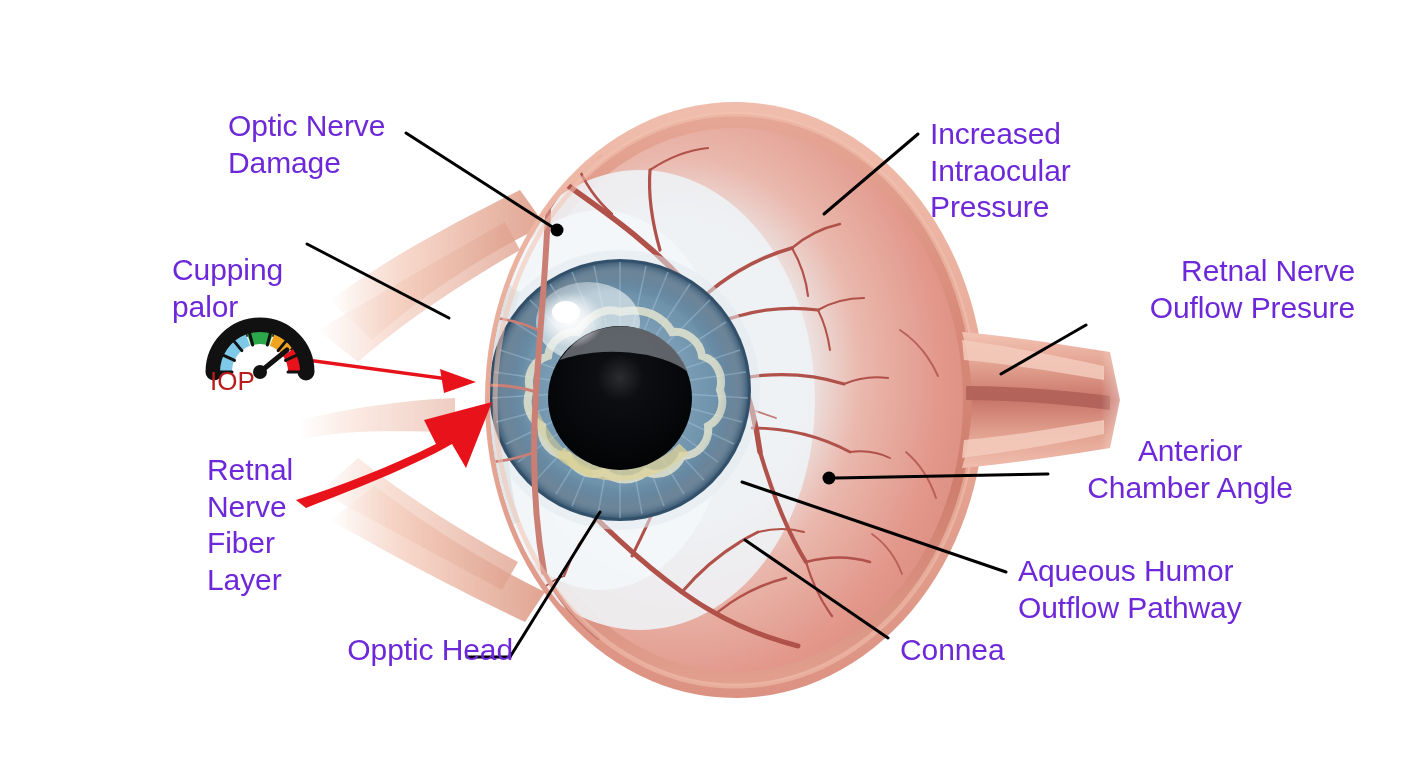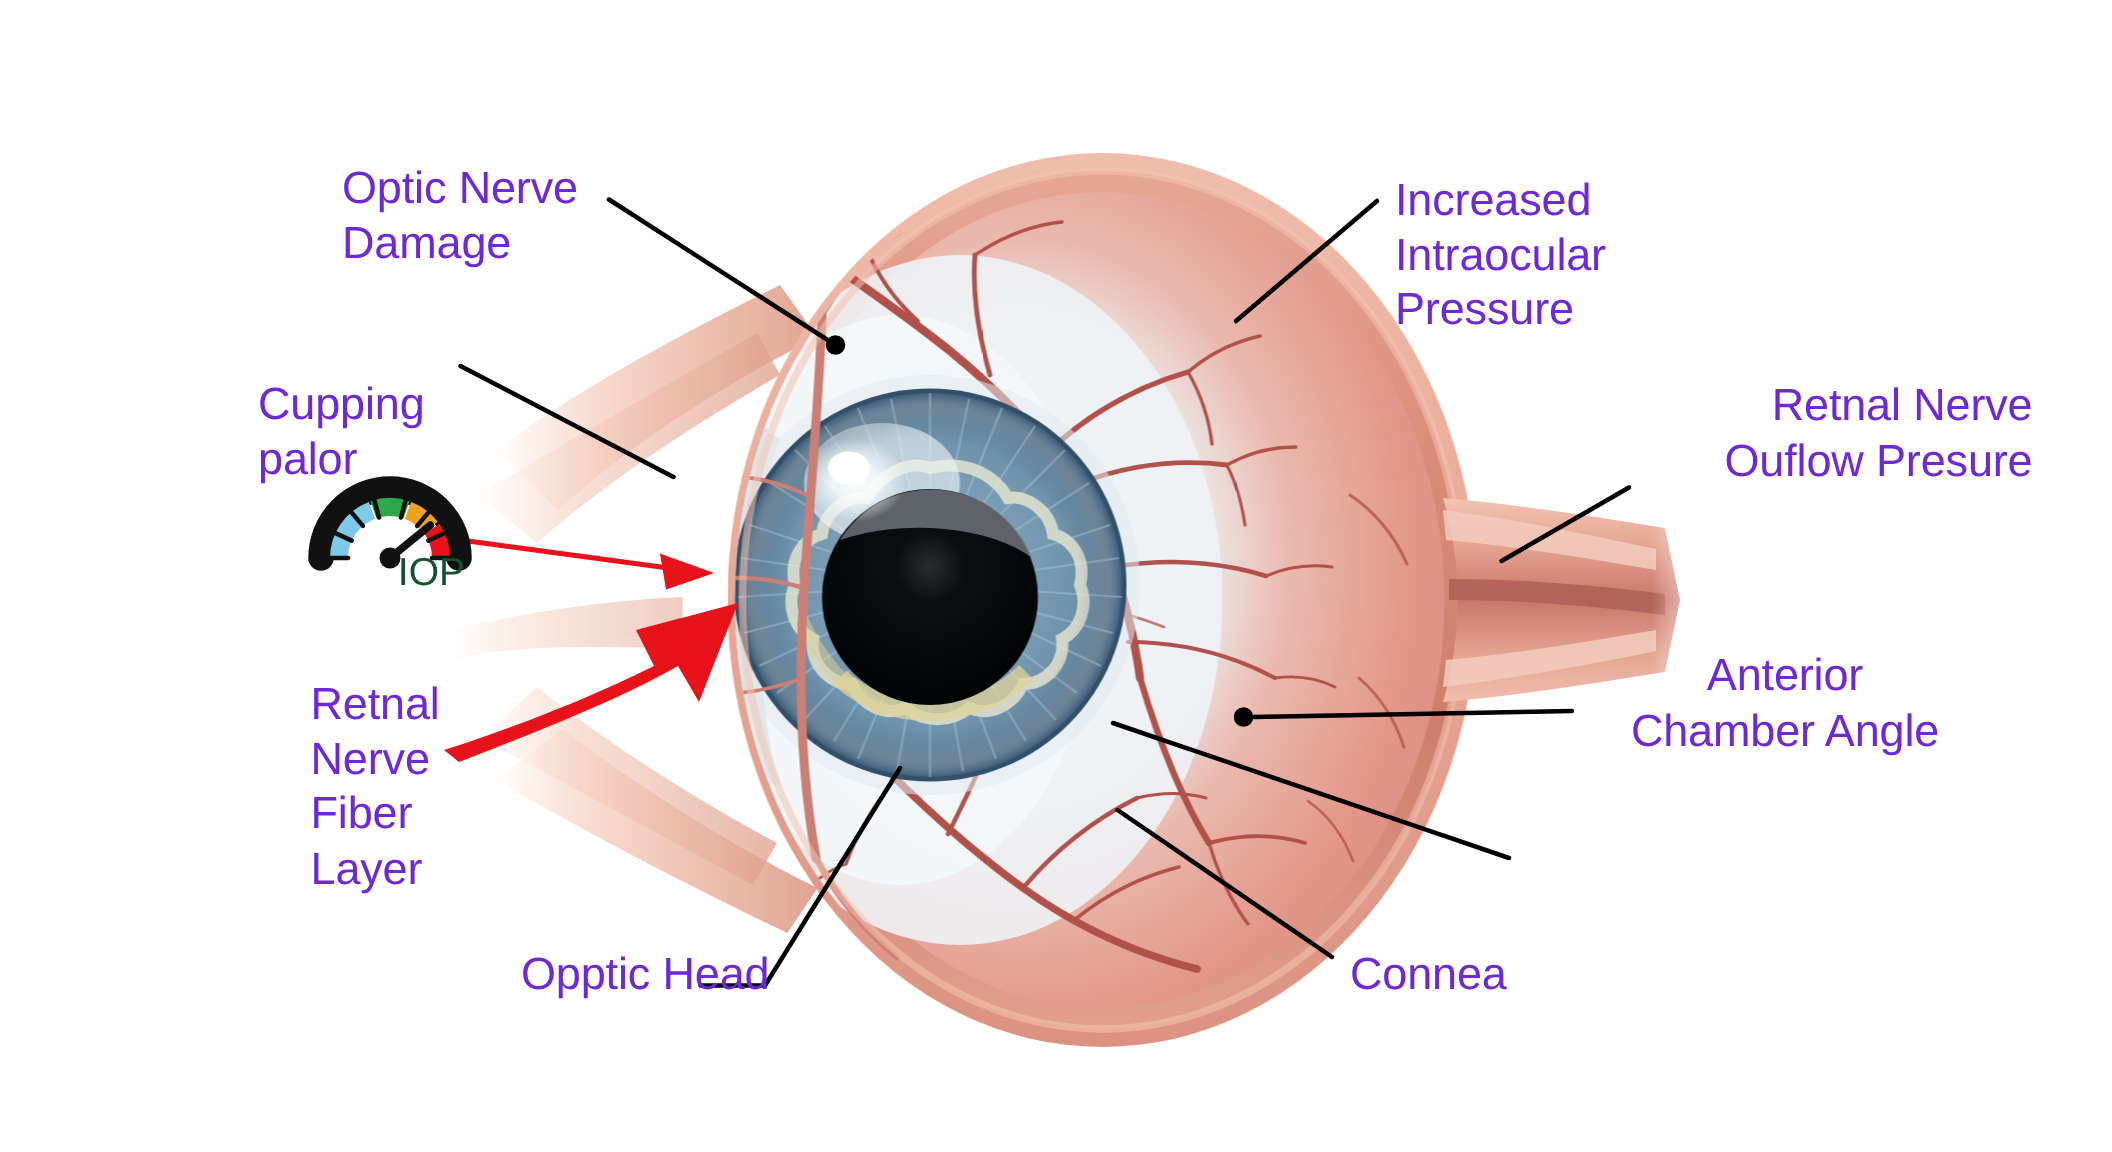--- a/index.html
+++ b/index.html
@@ -11,22 +11,22 @@
        font-size:30px;line-height:1.22;white-space:pre-line;letter-spacing:-0.1px;}
   #lbl-optic-nerve-damage{left:228px;top:108px;width:210px;text-align:left;}
   #lbl-cupping-palor{left:172px;top:220px;width:180px;text-align:left;margin-top:32px;}
   #lbl-rnfl{left:207px;top:408px;width:150px;text-align:left;margin-top:44px;}
   #lbl-increased-iop{left:930px;top:116px;width:240px;text-align:left;}
   #lbl-rnop{left:1095px;top:253px;width:260px;text-align:right;}
   #lbl-aca{left:1060px;top:433px;width:260px;text-align:center;}
   #lbl-ahop{left:1018px;top:553px;width:300px;text-align:left;}
   #lbl-optic-head{left:283px;top:632px;width:230px;text-align:right;}
   #lbl-cornea{left:900px;top:632px;width:160px;text-align:left;}
-  #gauge-label{position:absolute;left:210px;top:366px;width:100px;text-align:right;
-    font-size:26px;color:#14532d;font-family:"Liberation Sans",sans-serif;}
+  #gauge-label{position:absolute;left:210px;top:366px;width:100px;text-align:left;
+    font-size:26px;color:#b91c1c;font-family:"Liberation Sans",sans-serif;}
 </style>
 </head>
 <body>
 
 <div id="stage">
 
   <svg id="art" viewBox="0 0 1408 768">
     <defs>
       <radialGradient id="gGlobe" cx="38%" cy="45%" r="72%">
         <stop offset="0%" stop-color="#f2f6f8"></stop>
@@ -346,18 +346,20 @@
   <div class="lbl" id="lbl-increased-iop">Increased
 Intraocular
 Pressure</div>
 
   <div class="lbl" id="lbl-rnop">Retnal Nerve
 Ouflow Presure</div>
 
   <div class="lbl" id="lbl-aca">Anterior
 Chamber Angle</div>
 
+  <div class="lbl" id="lbl-ahop">Aqueous Humor
+Outflow Pathway</div>
 
   <div class="lbl" id="lbl-optic-head">Opptic Head</div>
 
   <div class="lbl" id="lbl-cornea">Connea</div>
 
 </div>
 
 </body></html>

